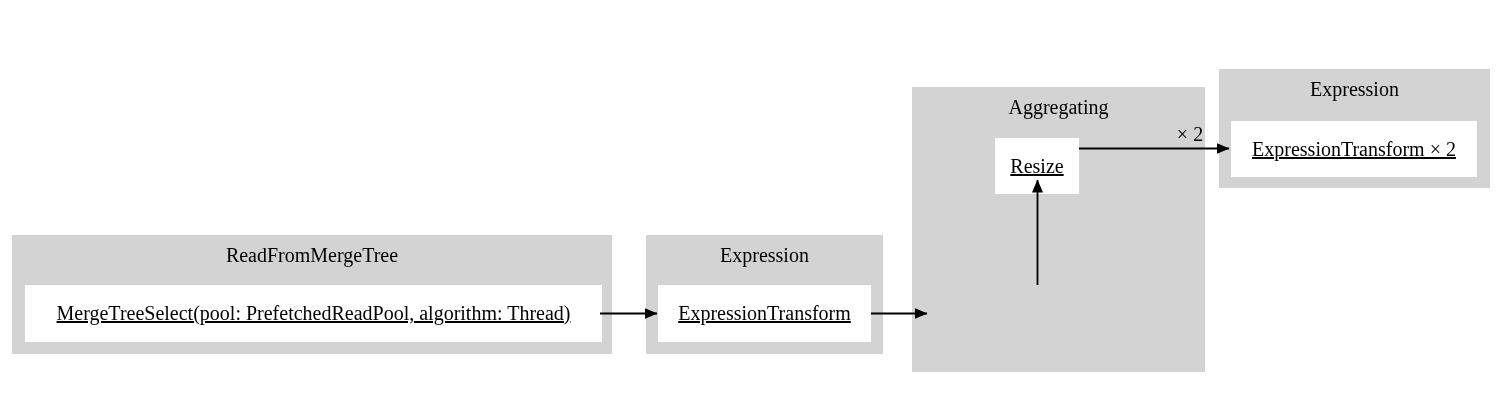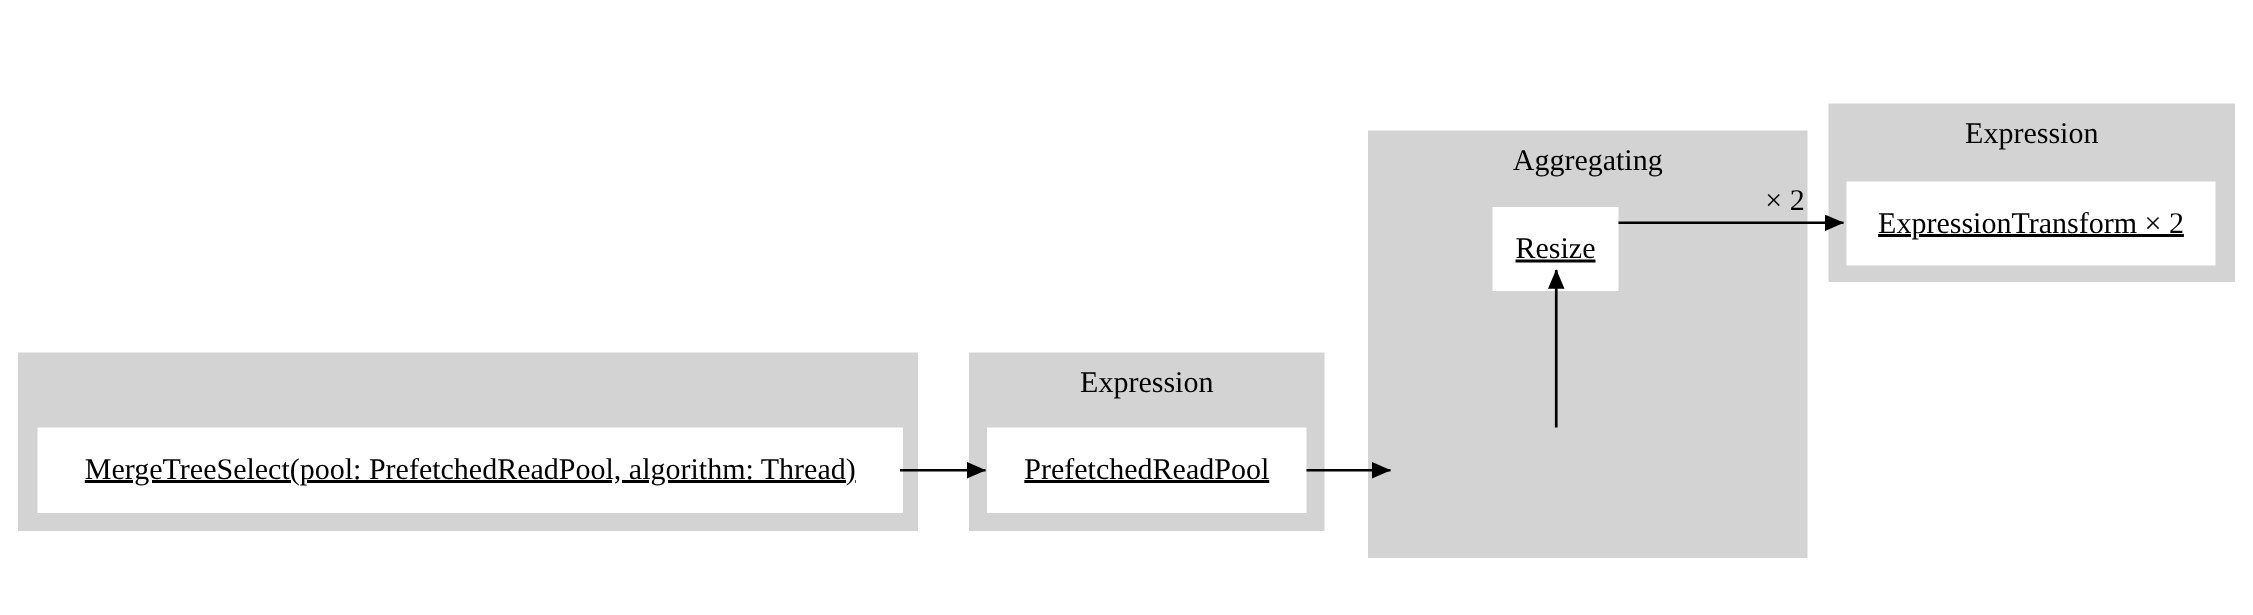--- a/index.html
+++ b/index.html
@@ -65,26 +65,27 @@
     font-size: 20px;
     white-space: nowrap;
   }
 </style>
 </head>
 <body>
 
 <div class="canvas">
 
   <div class="cluster" style="left:12px; top:235px; width:600px; height:119px;">
+    <div class="cluster-title">ReadFromMergeTree</div>
     <div class="node" style="left:13px; top:50px; width:577px; height:57px;text-align:center;">MergeTreeSelect(pool: PrefetchedReadPool, algorithm: Thread)</div>
   </div>
 
   <div class="cluster" style="left:646px; top:235px; width:237px; height:119px;">
     <div class="cluster-title">Expression</div>
-    <div class="node" style="left:12px; top:50px; width:213px; height:57px;">PrefetchedReadPool</div>
+    <div class="node" style="left:12px; top:50px; width:213px; height:57px;">ExpressionTransform</div>
   </div>
 
   <div class="cluster" style="left:912px; top:70px; width:293px; height:285px;margin-top:17px;">
     <div class="cluster-title">Aggregating</div>
     <div class="node" style="left:83px; top:51px; width:84px; height:56px;">Resize</div>
   </div>
 
   <div class="cluster" style="left:1219px; top:69px; width:271px; height:119px;">
     <div class="cluster-title">Expression</div>
     <div class="node" style="left:12px; top:52px; width:246px; height:56px;">ExpressionTransform × 2</div>

